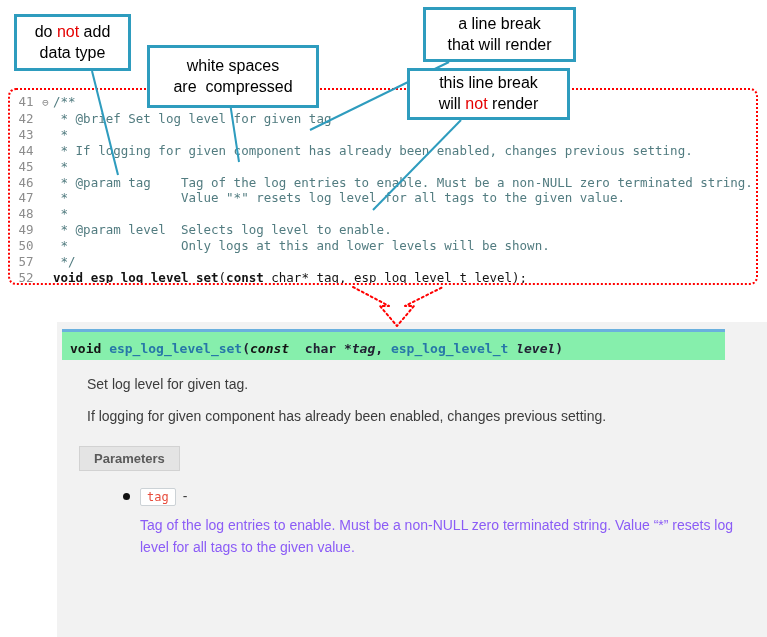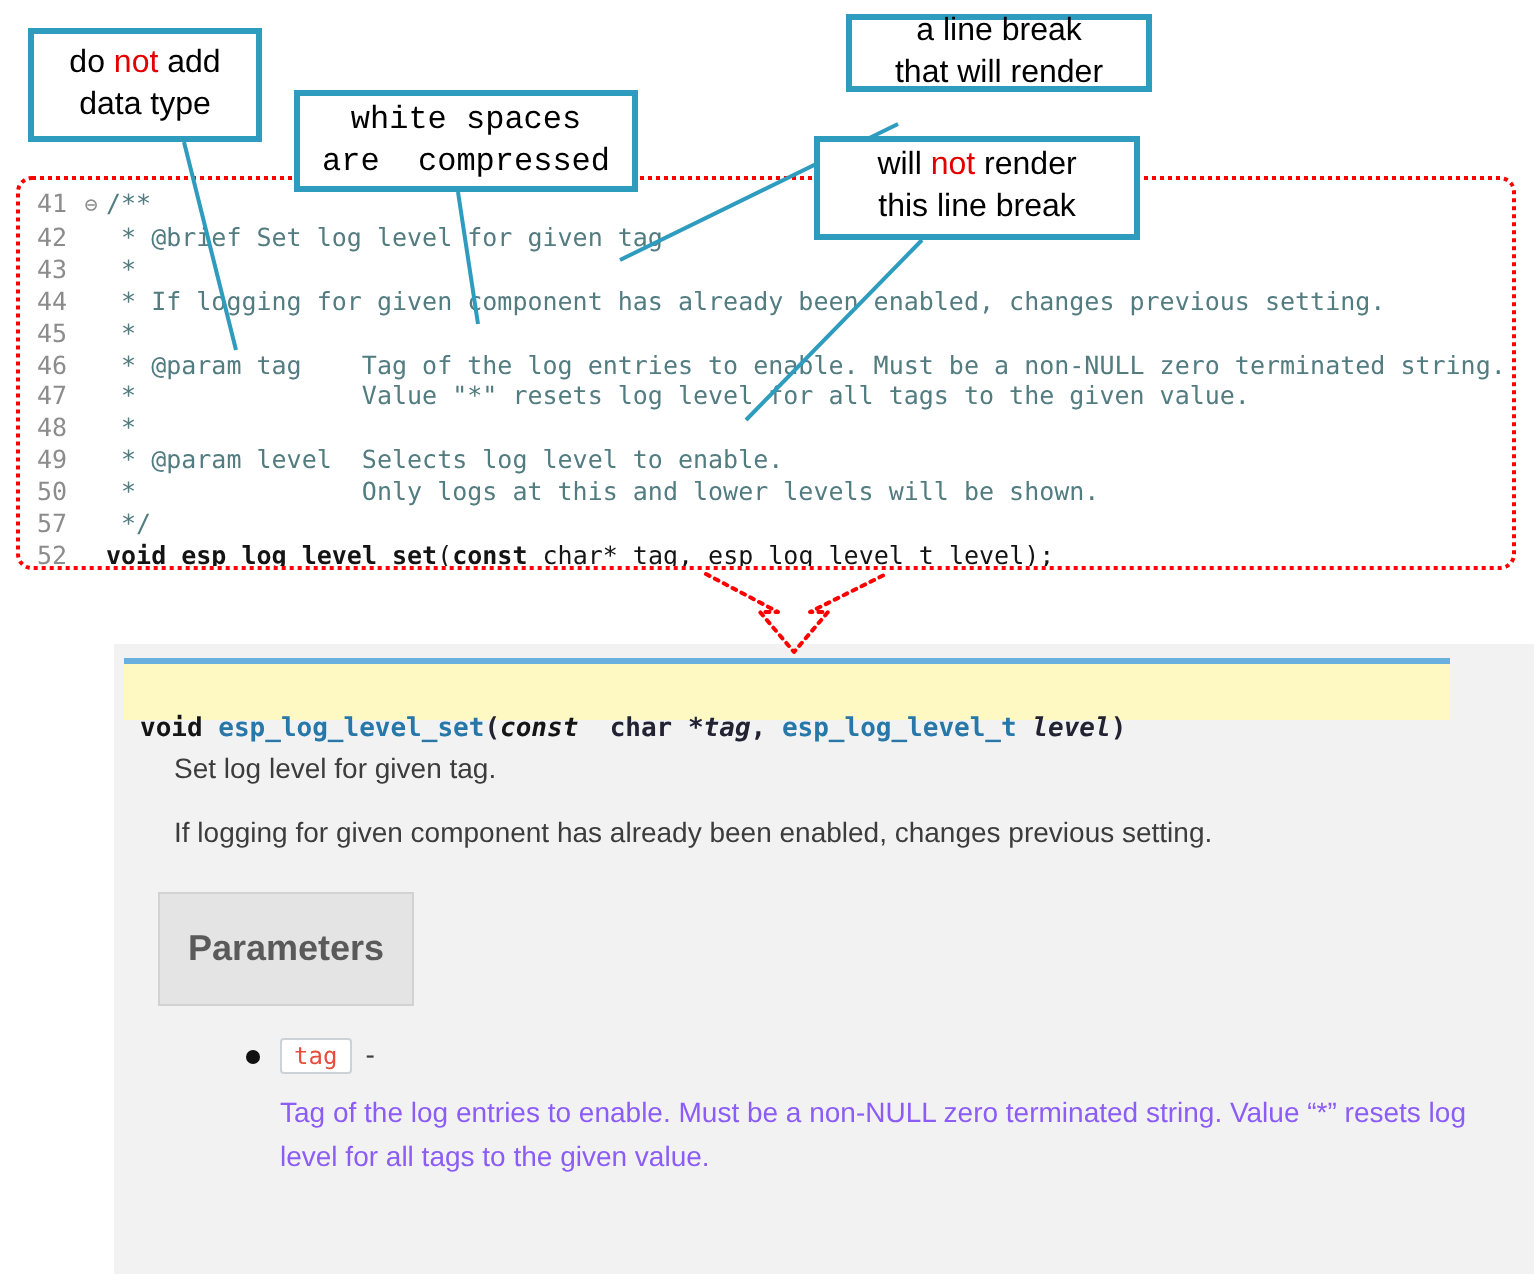--- a/index.html
+++ b/index.html
@@ -11,22 +11,22 @@
   .callout {
     position: absolute; z-index: 5;
     border: 3px solid #2e9cbe; background: #fff;
     display: flex; flex-direction: column; justify-content: center; align-items: center;
     text-align: center; font-size: 16px; color: #000; line-height: 1.3;
   }
   .callout .cl-line { white-space: pre; }
   .em-red { color: #e50000; }
 
   #callout-datatype   { left: 14px;  top: 14px; width: 117px; height: 57px; }
-  #callout-whitespace { left: 147px; top: 45px; width: 172px; height: 51px; font-family: Liberation Mono, monospace; }
-  #callout-render     { left: 423px; top: 7px;  width: 153px; height: 39px; }
+  #callout-whitespace { left: 147px; top: 45px; width: 172px; height: 63px; }
+  #callout-render     { left: 423px; top: 7px;  width: 153px; height: 55px; }
   #callout-norender   { left: 407px; top: 68px; width: 163px; height: 52px; }
 
   
   #svg-overlay { position: absolute; left: 0; top: 0; z-index: 4; pointer-events: none; }
   .tealline { stroke: #2e9cbe; stroke-width: 2; }
   .redarrow { stroke: #ff0000; stroke-width: 2; fill: none; stroke-dasharray: 2 3; stroke-linejoin: round; stroke-linecap: round; }
 
   
   #code-block {
     position: absolute; left: 8px; top: 88px; width: 750px; height: 197px; z-index: 1;
@@ -43,33 +43,33 @@
   .fn { font-weight: bold; color: #141414; }
   .plain { color: #141414; }
 
   
   #doc-panel {
     position: absolute; left: 57px; top: 322px; width: 710px; height: 315px; z-index: 1;
     background: #f2f2f2; color: #404040;
   }
   #sig-bar {
     margin: 7px 0 0 5px; width: 663px; height: 31px;
-    background: #fef9c3; border-top: 3px solid #6ab0de;
+    background: #86efac; border-top: 3px solid #6ab0de;
     font-family: "DejaVu Sans Mono", "Liberation Mono", monospace;
-    font-size: 13px; font-weight: bold; color: #223; padding: 25px 0 0 8px; white-space: pre;
+    font-size: 13px; font-weight: bold; color: #223; padding: 9px 0 0 8px; white-space: pre;
   }
   .sig-name { color: #2777a8; }
   .sig-type { color: #2777a8; }
   .sig-it { font-style: italic; }
   .sig-arg { font-style: italic; }
   p.docp { margin: 16px 0 0 30px; font-size: 14px; color: #3c3c3c; }
   #params-label {
     display: inline-block; margin: 22px 0 0 22px;
     background: #e4e4e4; border: 1px solid #d2d2d2;
-    font-size: 18px; font-weight: bold; color: #5a5a5a; padding: 17px 14px;
+    font-size: 13px; font-weight: bold; color: #5a5a5a; padding: 4px 14px;
   }
   #param-list { list-style: none; margin: 16px 0 0 0; }
   #param-list li { position: relative; margin-left: 83px; margin-bottom: 26px; }
   .bullet { position: absolute; left: -17px; top: 6px; width: 7px; height: 7px; background: #111; border-radius: 50%; }
   .chip {
     display: inline-block; font-family: "DejaVu Sans Mono", "Liberation Mono", monospace;
     font-size: 12px; color: #e74c3c; background: #fff; border: 1px solid #ccd2d6;
     border-radius: 2px; padding: 1px 6px;
   }
   .dash { margin-left: 7px; color: #404040; font-size: 14px; }
@@ -89,22 +89,22 @@
     <div class="cl-line">white spaces</div>
     <div class="cl-line">are  compressed</div>
   </div>
 
   <div class="callout" id="callout-render">
     <div class="cl-line">a line break</div>
     <div class="cl-line">that will render</div>
   </div>
 
   <div class="callout" id="callout-norender">
+    <div class="cl-line">this line break</div>
     <div class="cl-line"><span>will </span><span class="em-red">not</span><span> render</span></div>
-    <div class="cl-line">this line break</div>
   </div>
 
   <svg id="svg-overlay" width="767" height="637">
     <line class="tealline" x1="92" y1="71" x2="118" y2="175"></line>
     <line class="tealline" x1="229" y1="96" x2="239" y2="162"></line>
     <line class="tealline" x1="449" y1="62" x2="310" y2="130"></line>
     <line class="tealline" x1="461" y1="120" x2="373" y2="210"></line>
     <path class="redarrow" d="M353,287 L389,306 L380,306 L397,326 L414,306 L405,306 L443,287"></path>
   </svg>
 

